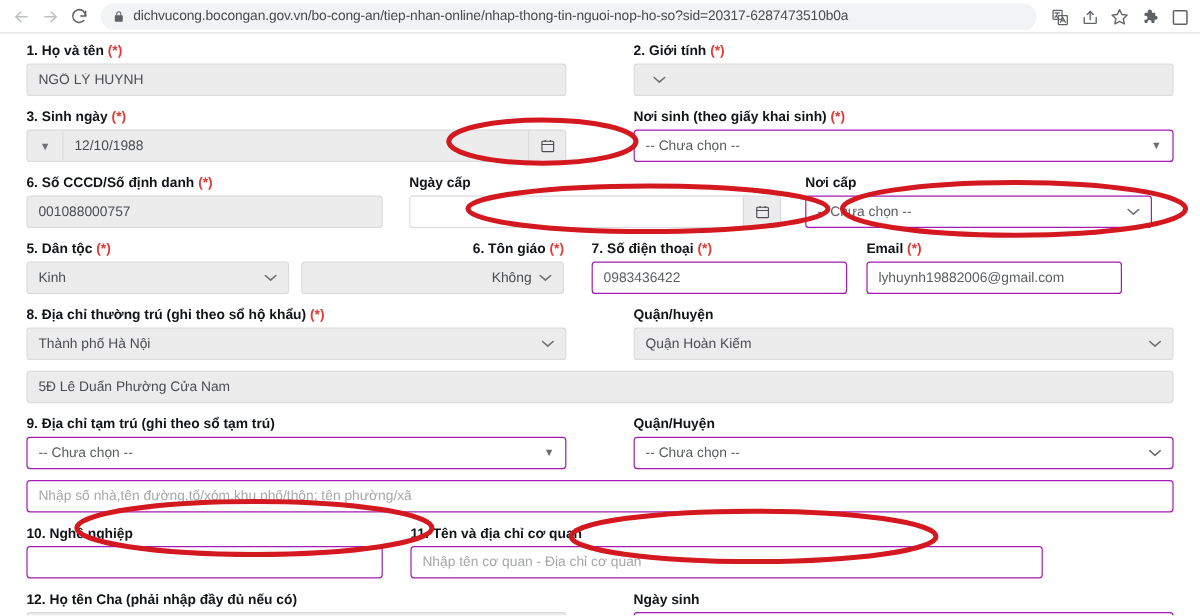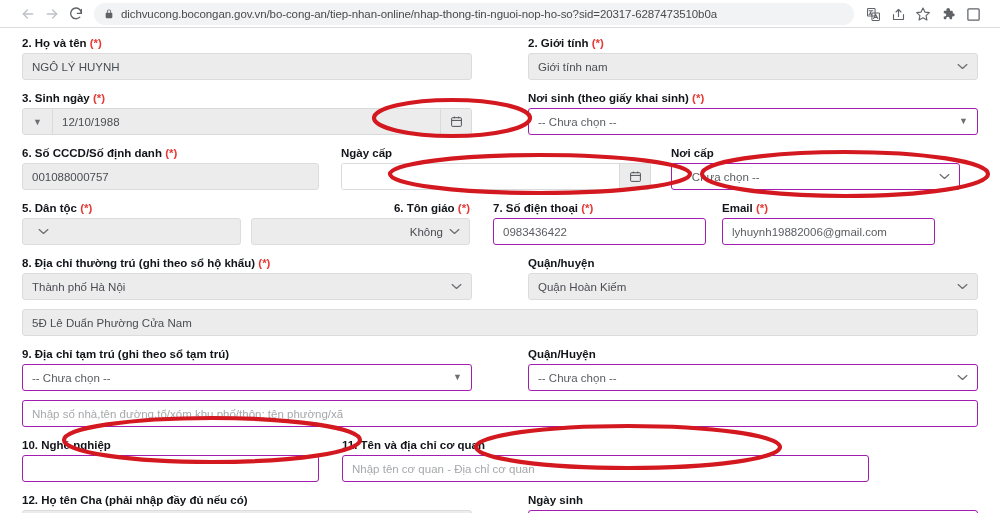--- a/index.html
+++ b/index.html
@@ -9,21 +9,21 @@
     font-family:"Liberation Sans","DejaVu Sans",sans-serif;
     -webkit-font-smoothing:antialiased;
   }
 
   
   .browser-bar{
     position:relative;
     height:28px;
     background:#ffffff;
     display:flex;align-items:center;
-    padding:0 16px;
+    padding:0 6px;
     box-sizing:border-box;
   }
   .nav-btn{
     width:24px;height:24px;
     display:flex;align-items:center;justify-content:center;
     color:#5f6368;flex:0 0 auto;
     border-radius:50%;
   }
   .nav-btn svg{display:block;}
   .nav-btn.disabled{color:#bdc1c6;}
@@ -231,34 +231,33 @@
   </div>
   <div class="chrome-sep"></div>
 </div>
 
 <div class="page">
   <div class="form-grid">
 
     <div class="row">
       <div class="col col-left">
         <div class="label">
-          <span>2. Họ và tên</span>
+          <span>1. Họ và tên</span>
           <span class="req">(*)</span>
         </div>
         <div class="ctrl readonly">
           <span class="val">NGÔ LÝ HUYNH</span>
         </div>
       </div>
       <div class="col col-right">
         <div class="label">
           <span>2. Giới tính</span>
           <span class="req">(*)</span>
         </div>
         <div class="ctrl readonly">
-          <span class="val">Giới tính nam</span>
           <span class="chev">
             <svg width="11" height="7" viewBox="0 0 12 8" fill="none" stroke="currentColor" stroke-width="1.5" stroke-linecap="round" stroke-linejoin="round">
                 <polyline points="1 1.8 6 6.2 11 1.8"></polyline>
               </svg>
           </span>
         </div>
       </div>
     </div>
 
     <div class="gap-row"></div>
@@ -335,20 +334,21 @@
 
     <div class="gap-row"></div>
 
     <div class="triple">
       <div class="col c-dantoc">
         <div class="label">
           <span>5. Dân tộc</span>
           <span class="req">(*)</span>
         </div>
         <div class="ctrl readonly">
+          <span class="val">Kinh</span>
           <span class="chev">
             <svg width="11" height="7" viewBox="0 0 12 8" fill="none" stroke="currentColor" stroke-width="1.5" stroke-linecap="round" stroke-linejoin="round">
                 <polyline points="1 1.8 6 6.2 11 1.8"></polyline>
               </svg>
           </span>
         </div>
       </div>
       <div class="col c-tongiao">
         <div class="label">
           <span>6. Tôn giáo</span>

